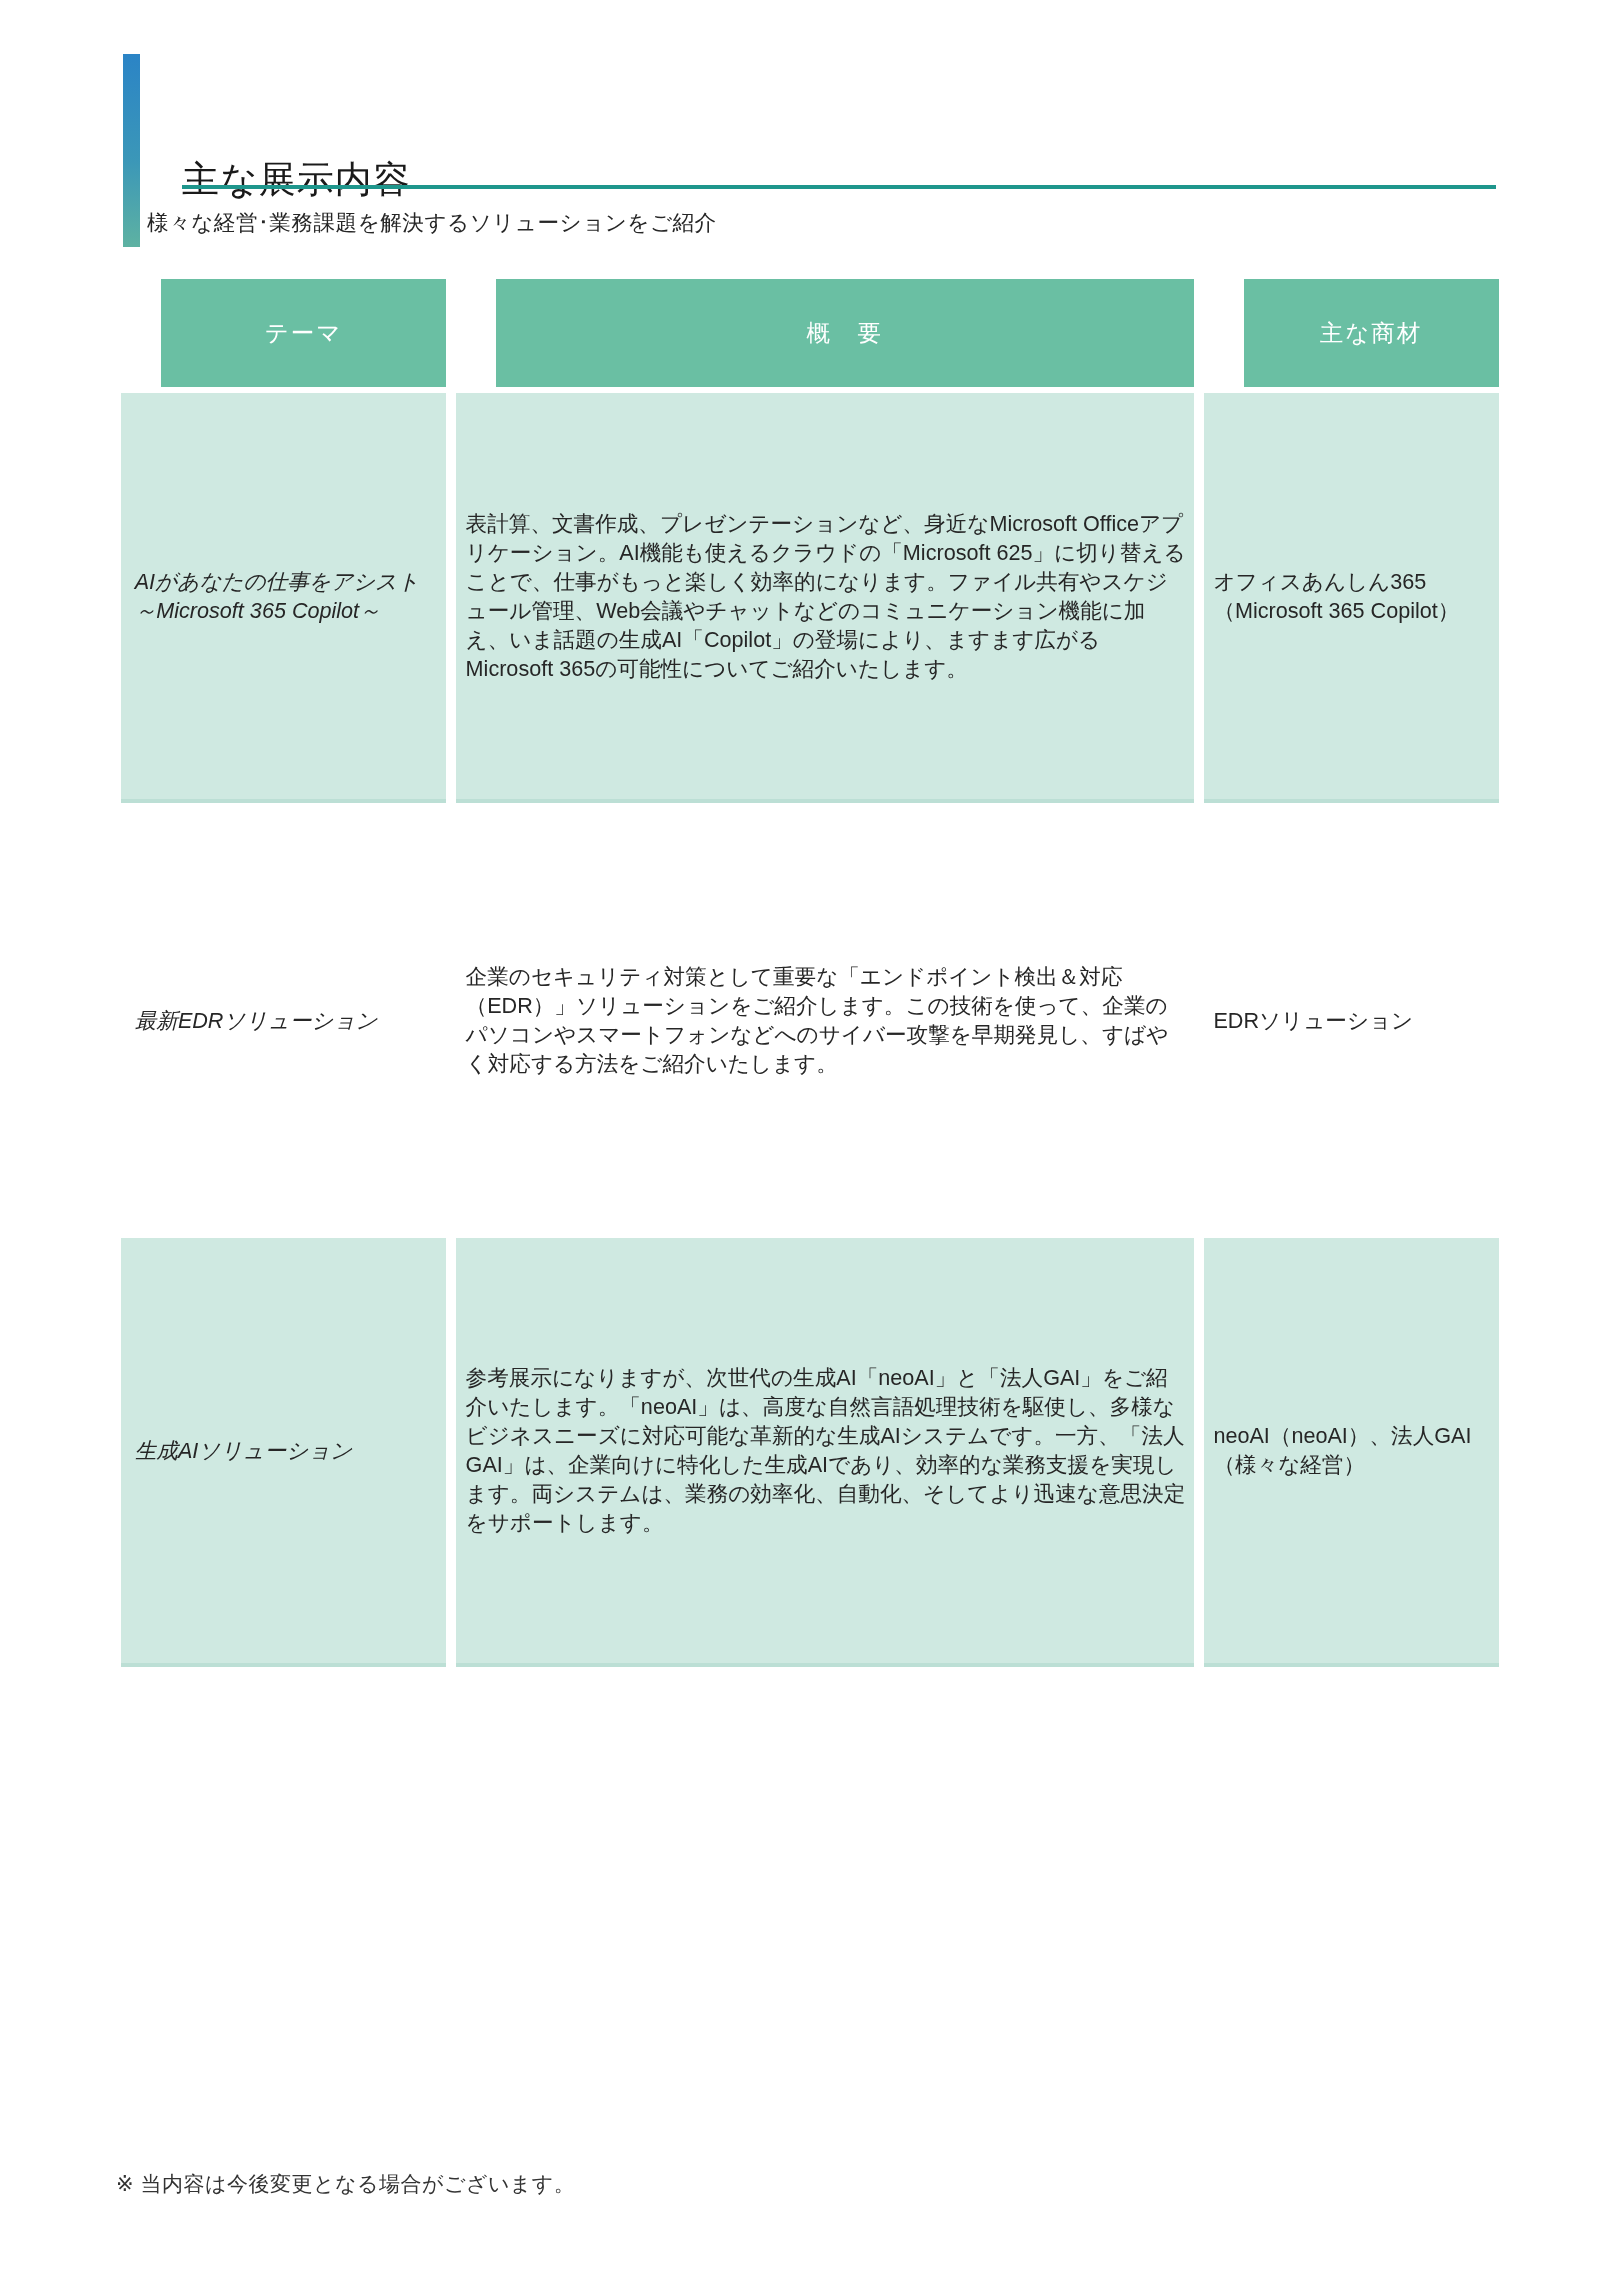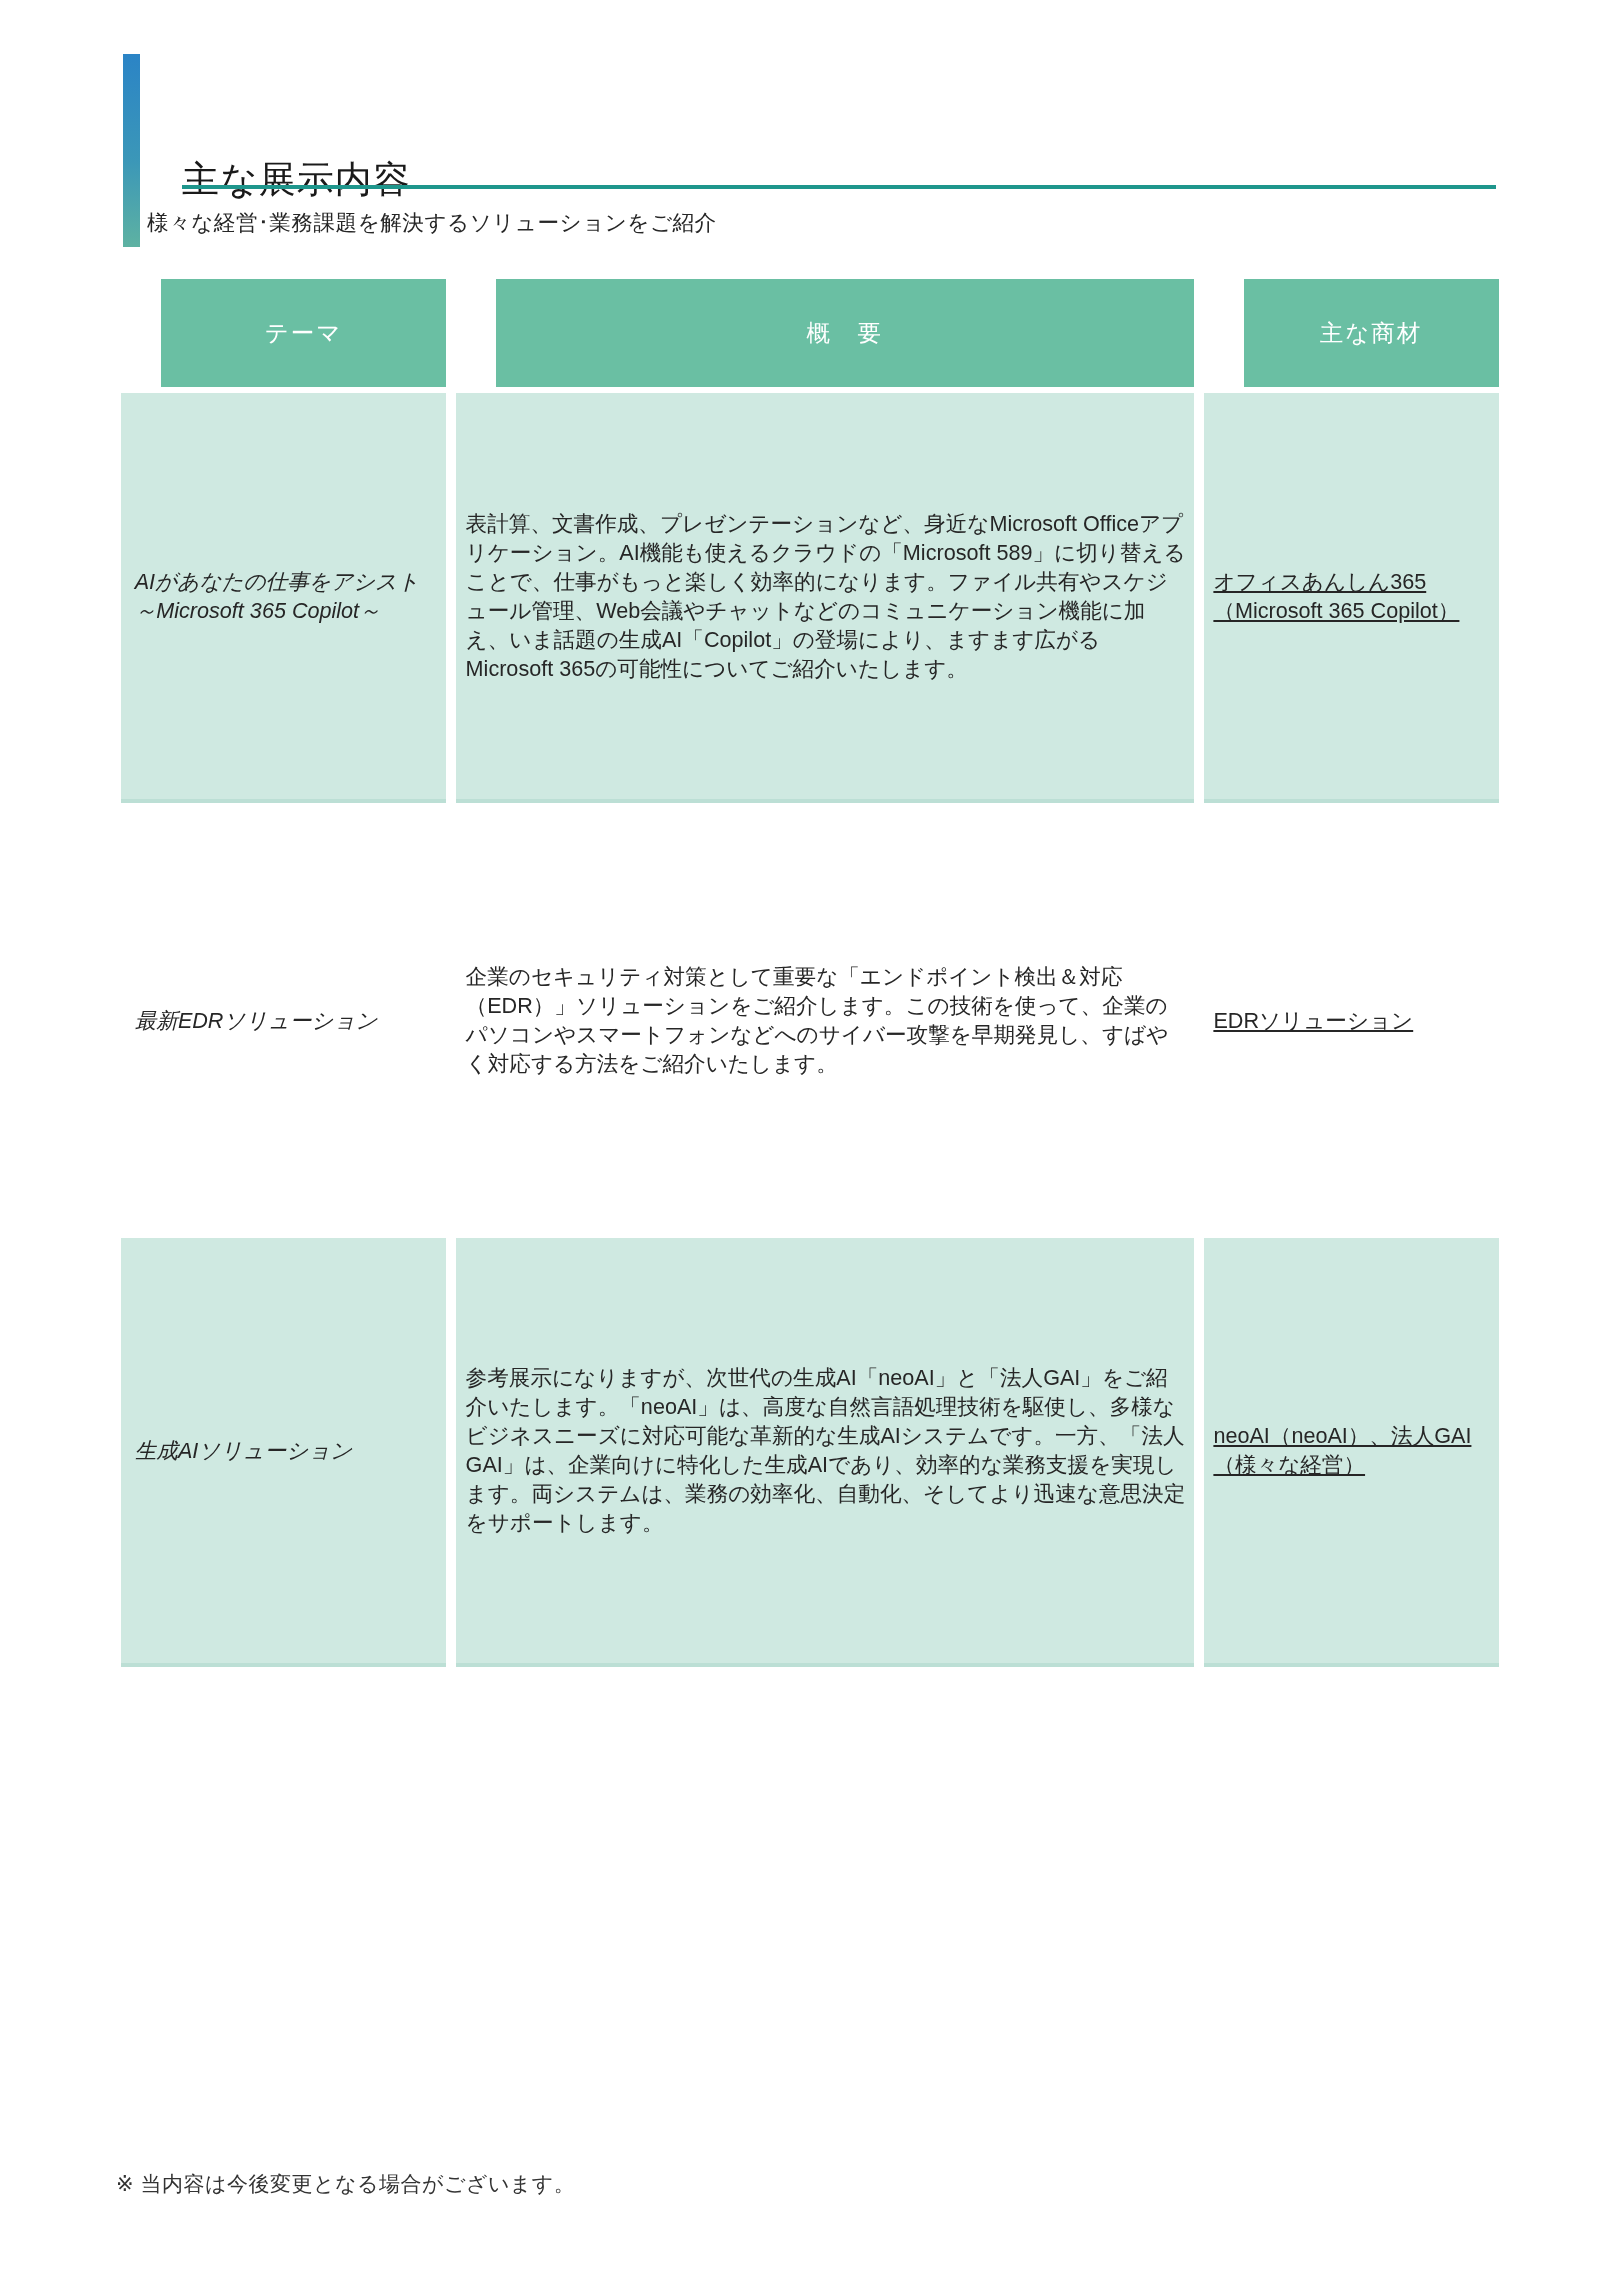--- a/index.html
+++ b/index.html
@@ -74,21 +74,21 @@
   }
   .td.shaded {
     background: #cfe9e1;
     border-bottom: 4.9px solid #bcdfd5;
   }
   .row-h-0 { height: 410px; }
   .row-h-1 { height: 423px; }
   .row-h-2 { height: 429px; }
   .col-theme   { padding-left: 13.7px; padding-right: 15.7px; font-style: italic; }
   .col-summary { padding-left: 9.8px; padding-right: 7.8px; }
-  .col-products{ padding-left: 9.8px; padding-right: 1px; text-decoration: underline; }
+  .col-products{ padding-left: 9.8px; padding-right: 1px; }
 
   
   .footnote {
     position: absolute;
     left: 116px; top: 2170px;
     font-size: 21px;
     color: #333333;
     letter-spacing: 0.5px;
   }
 </style>
@@ -114,21 +114,21 @@
       <span>概　要</span>
     </div>
     <div class="th">
       <span>主な商材</span>
     </div>
 
     <div class="td shaded row-h-0 col-theme">
       <span>AIがあなたの仕事をアシスト　～Microsoft 365 Copilot～</span>
     </div>
     <div class="td shaded row-h-0 col-summary">
-      <span>表計算、文書作成、プレゼンテーションなど、身近なMicrosoft Officeアプリケーション。AI機能も使えるクラウドの「Microsoft 589」に切り替えることで、仕事がもっと楽しく効率的になります。ファイル共有やスケジュール管理、Web会議やチャットなどのコミュニケーション機能に加え、いま話題の生成AI「Copilot」の登場により、ますます広がるMicrosoft 365の可能性についてご紹介いたします。</span>
+      <span>表計算、文書作成、プレゼンテーションなど、身近なMicrosoft Officeアプリケーション。AI機能も使えるクラウドの「Microsoft 625」に切り替えることで、仕事がもっと楽しく効率的になります。ファイル共有やスケジュール管理、Web会議やチャットなどのコミュニケーション機能に加え、いま話題の生成AI「Copilot」の登場により、ますます広がるMicrosoft 365の可能性についてご紹介いたします。</span>
     </div>
     <div class="td shaded row-h-0 col-products">
       <span>オフィスあんしん365（Microsoft 365 Copilot）</span>
     </div>
 
     <div class="td row-h-1 col-theme">
       <span>最新EDRソリューション</span>
     </div>
     <div class="td row-h-1 col-summary">
       <span>企業のセキュリティ対策として重要な「エンドポイント検出＆対応（EDR）」ソリューションをご紹介します。この技術を使って、企業のパソコンやスマートフォンなどへのサイバー攻撃を早期発見し、すばやく対応する方法をご紹介いたします。</span>

